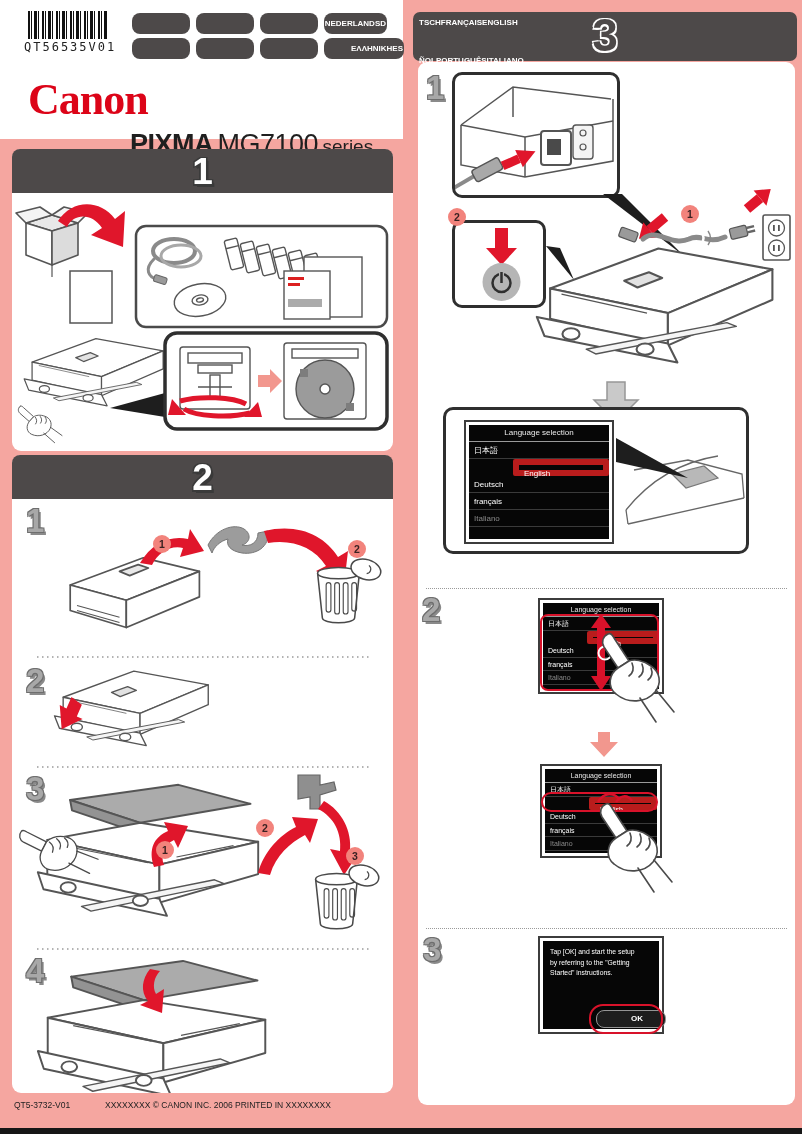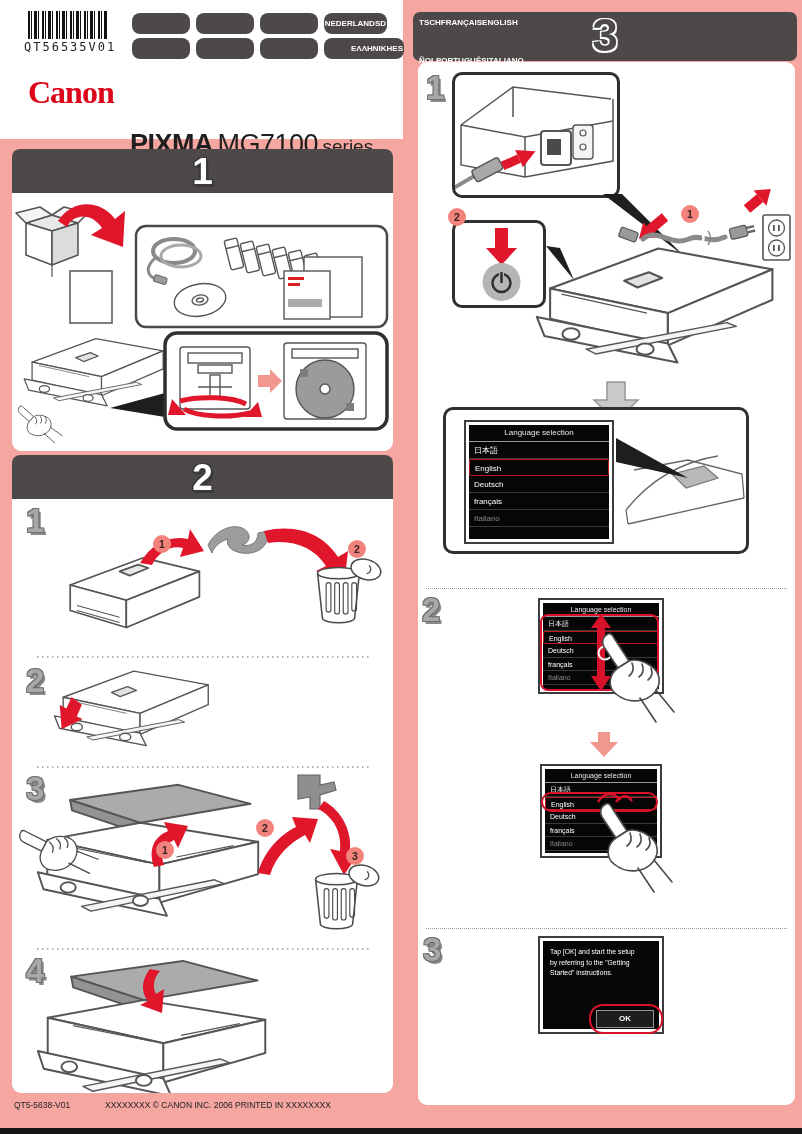--- a/index.html
+++ b/index.html
@@ -18,39 +18,39 @@
   .tabtxt{display:block;color:#fff;font-size:8px;font-weight:bold;line-height:21px;text-align:right;padding-right:1px;overflow:hidden;white-space:nowrap;}
   .bartxt{position:absolute;left:6px;color:#fff;font-size:8px;font-weight:bold;white-space:nowrap;}
   .badge{position:absolute;width:18px;height:18px;border-radius:50%;background:#F2837C;color:#3a2222;
          font-size:10.5px;font-weight:bold;display:flex;align-items:center;justify-content:center;z-index:6;}
   .dotsep{position:absolute;border-top:1.5px dotted #9a9a9a;height:0;}
   .barcode{position:absolute;left:28px;top:11px;width:80px;height:28px;
     background:repeating-linear-gradient(90deg,#111 0 2px,#fff 2px 3px,#111 3px 4px,#fff 4px 6px,#111 6px 9px,#fff 9px 10px,#111 10px 11px,#fff 11px 14px);}
   .barcodetxt{position:absolute;left:24px;top:40px;width:90px;text-align:center;font-family:"DejaVu Sans Mono",monospace;
     font-size:12px;letter-spacing:2px;color:#222;}
   .brand{position:absolute;left:28px;top:74px;font-family:"Liberation Serif",serif;font-weight:700;
-         font-size:32px;color:#DC0418;letter-spacing:-1px;}
+         font-size:44px;color:#DC0418;letter-spacing:-1px;}
   .prodline{position:absolute;left:130px;top:82px;color:#1f1f1f;white-space:nowrap;margin-top:47px;}
   .prodline .pixma{font-size:27px;font-weight:800;letter-spacing:-0.5px;}
   .prodline .model{font-size:27px;font-weight:500;letter-spacing:-0.5px;}
   .prodline .series{font-size:19px;font-weight:400;}
   
   .lcd{position:absolute;background:#fff;border:2px solid #3c3c3c;padding:3px;box-sizing:border-box;}
   .lcd-inner{position:relative;width:100%;height:100%;background:#060606;overflow:hidden;}
   .lcd-title{text-align:center;color:#e8e8e8;border-bottom:1px solid #9a9a9a;}
   .lcd-row{color:#fff;border-bottom:1px solid #3a3a3a;padding-left:5px;box-sizing:border-box;}
-  .lcd-row.sel{border:1px solid #b91c1c;border-radius:2px;}
+  .lcd-row.sel{border:6px solid #b91c1c;border-radius:2px;margin-left:44px;}
   .lcd-row.dim{color:#8a8a8a;}
   .lcd-lg .lcd-title{font-size:8px;line-height:16px;height:16px;}
   .lcd-lg .lcd-row{font-size:8px;line-height:17px;height:17px;}
   .lcd-sm .lcd-title{font-size:7px;line-height:13px;height:13px;}
   .lcd-sm .lcd-row{font-size:7px;line-height:13.5px;height:13.5px;}
   .msg{position:absolute;left:7px;top:6px;color:#fff;font-size:6.8px;line-height:10.5px;}
   .okbtn{position:absolute;left:56px;top:72px;width:56px;height:16px;background:#1d1d1d;border:1px solid #949494;
-         border-radius:0;color:#fff;font-size:8px;font-weight:bold;text-align:center;line-height:16px;}
+         border-radius:8px;color:#fff;font-size:8px;font-weight:bold;text-align:center;line-height:16px;padding-left:12px;}
   .redoval{position:absolute;border:2.5px solid #D8122A;border-radius:12px;}
   .footer{position:absolute;top:1100px;font-size:8.5px;color:#222;}
 </style>
 </head>
 <body>
 
 <div class="page">
 
   <svg width="0" height="0" style="position:absolute" aria-hidden="true">
     <defs>
@@ -442,17 +442,17 @@
           <div>Tap [OK] and start the setup</div>
           <div>by referring to the "Getting</div>
           <div>Started" instructions.</div>
         </div>
       </div>
       <div class="okbtn">OK</div>
       <div class="redoval" style="left:49px;top:66px;width:70px;height:26px;border-radius:14px;"></div>
     </div>
   </div>
 
-  <div class="footer" style="left:14px;">QT5-5638-V01</div>
+  <div class="footer" style="left:14px;">QT5-3732-V01</div>
   <div class="footer" style="left:105px;">XXXXXXXX © CANON INC. 2006 PRINTED IN XXXXXXXX</div>
   <div class="abs" style="left:0;top:1128px;width:802px;height:6px;background:#161616;"></div>
 
 </div>
 
 </body></html>

